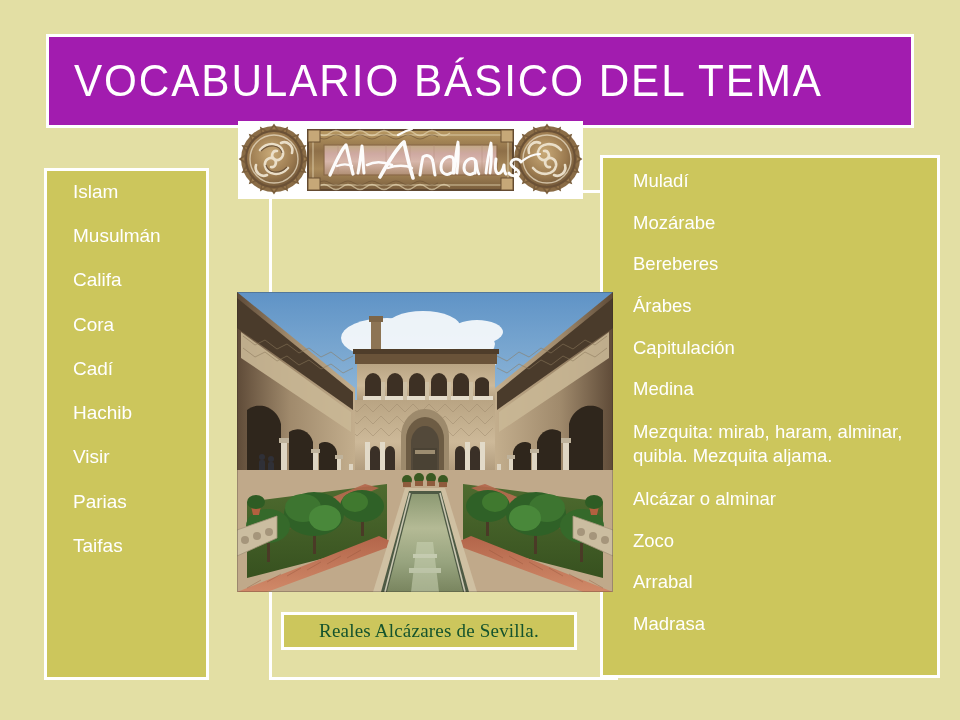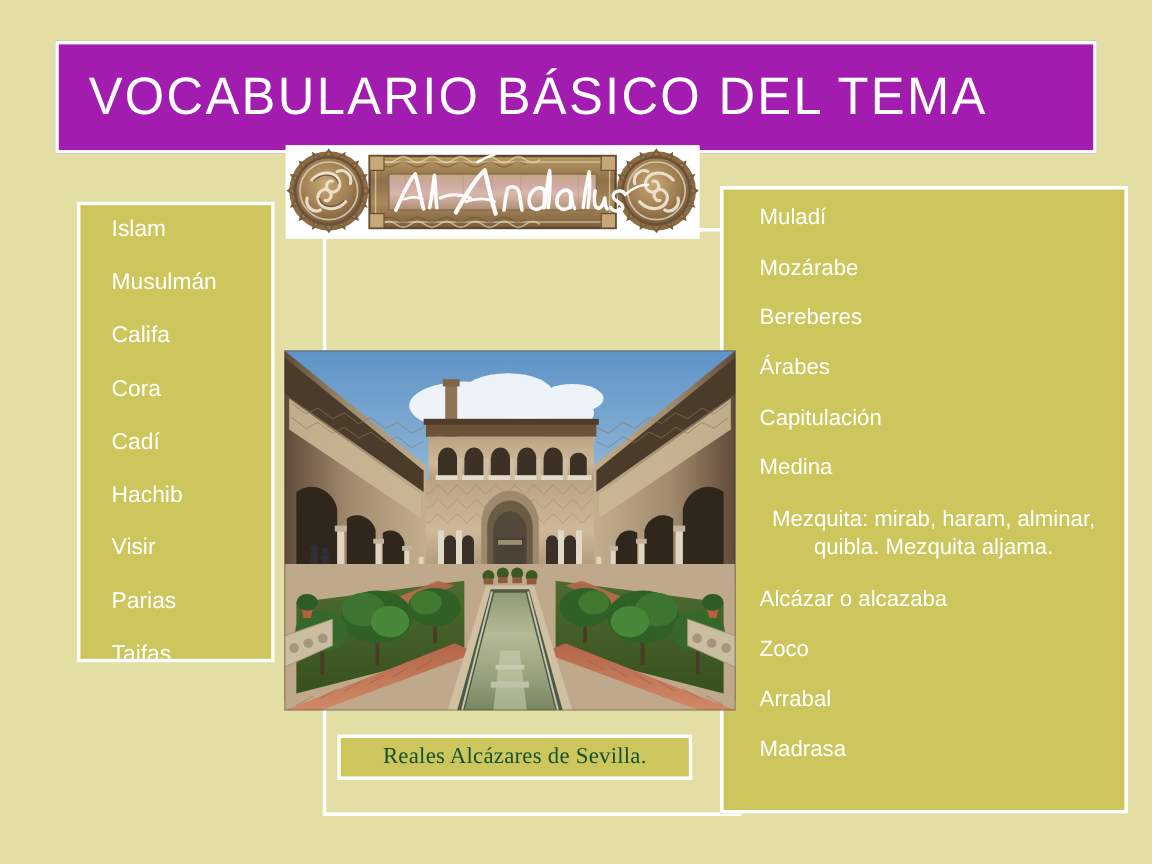--- a/index.html
+++ b/index.html
@@ -50,24 +50,24 @@
 
   
   .side-panel {
     position: absolute;
     background: #ccc65c;
     border: 3px solid #ffffff;
     box-sizing: border-box;
     overflow: hidden;
   }
   #left-panel {
-    left: 64px;
+    left: 44px;
     top: 168px;
     width: 165px;
-    height: 384px;
+    height: 512px;
     z-index: 4;
   }
   #right-panel {
     left: 600px;
     top: 155px;
     width: 340px;
     height: 523px;
     z-index: 4;
   }
 
@@ -88,21 +88,20 @@
     margin-bottom: 22px;
     white-space: nowrap;
   }
   #right-panel .vocab-item {
     font-size: 18.5px;
     margin-bottom: 20px;
   }
   #right-panel .vocab-item.wrap {
     white-space: normal;
     line-height: 1.3;
-    text-align: center;
   }
 
   
   #center-panel {
     position: absolute;
     left: 269px;
     top: 190px;
     width: 349px;
     height: 490px;
     background: #e3dfa4;
@@ -187,21 +186,21 @@
 
   <div id="right-panel" class="side-panel">
     <ul class="vocab-list">
       <li class="vocab-item">Muladí</li>
       <li class="vocab-item">Mozárabe</li>
       <li class="vocab-item">Bereberes</li>
       <li class="vocab-item">Árabes</li>
       <li class="vocab-item">Capitulación</li>
       <li class="vocab-item">Medina</li>
       <li class="vocab-item wrap">Mezquita: mirab, haram, alminar, quibla. Mezquita aljama.</li>
-      <li class="vocab-item">Alcázar o alcazaba</li>
+      <li class="vocab-item">Alcázar o alminar</li>
       <li class="vocab-item">Zoco</li>
       <li class="vocab-item">Arrabal</li>
       <li class="vocab-item">Madrasa</li>
     </ul>
   </div>
 
   <div id="banner">
     <svg width="345" height="78" viewBox="0 0 345 78" xmlns="http://www.w3.org/2000/svg" aria-hidden="true">
       <defs>
         <linearGradient id="gFrame" x1="0" y1="0" x2="0" y2="1">

